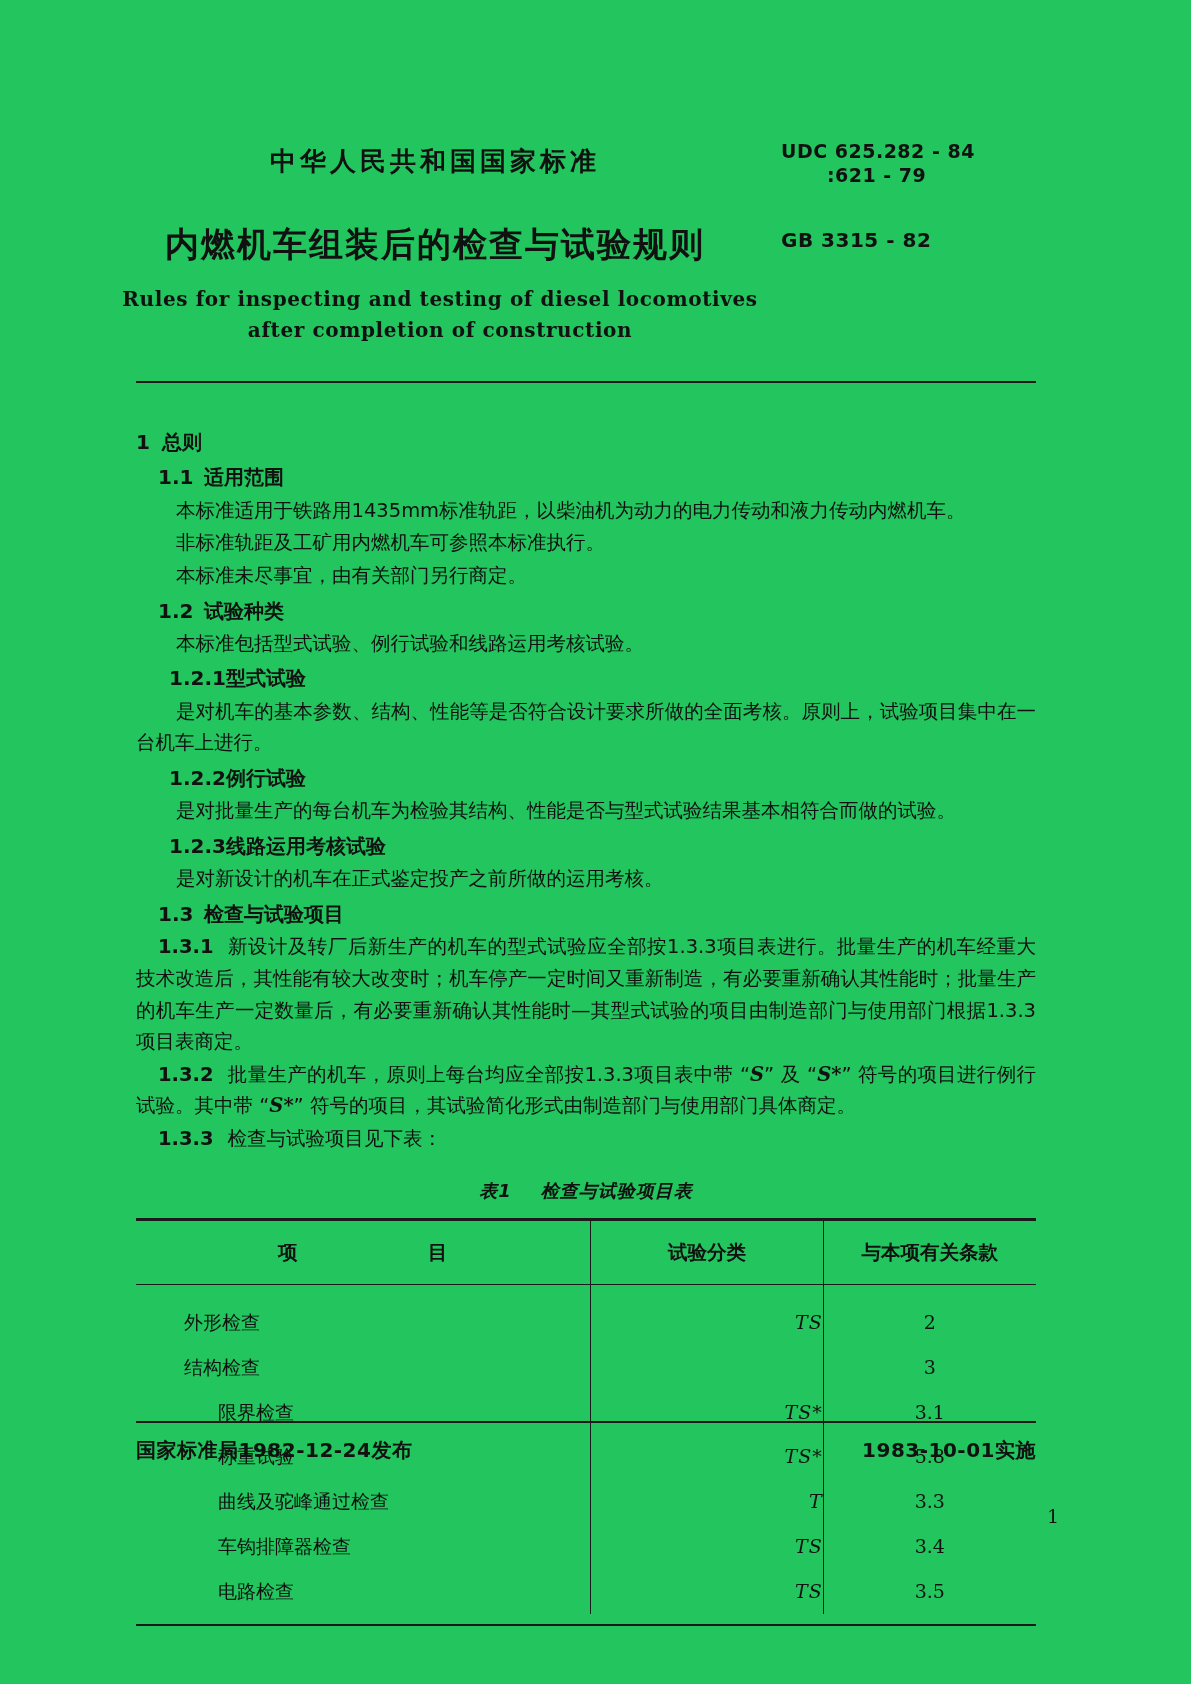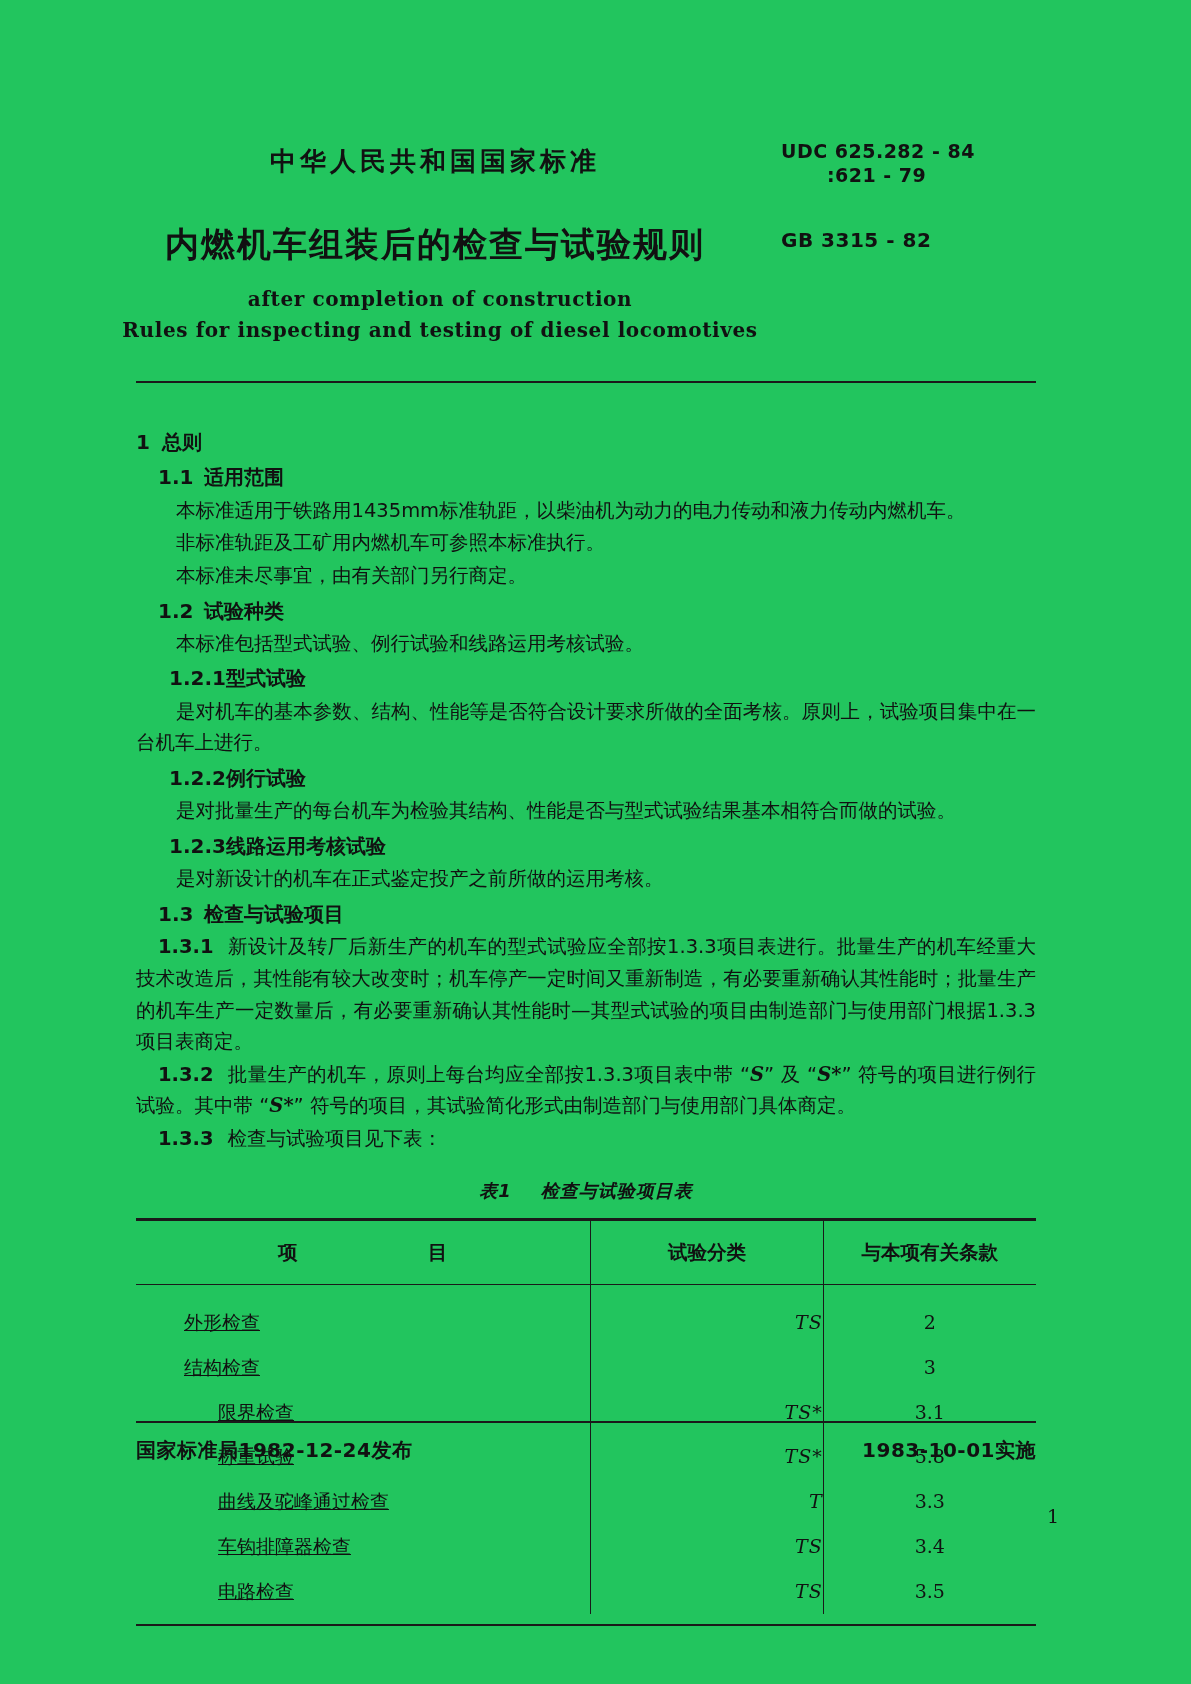--- a/index.html
+++ b/index.html
@@ -182,21 +182,21 @@
     width: 300px;
     margin: 0 auto;
     display: flex;
     justify-content: space-around;
     letter-spacing: 1px;
   }
   table.items tbody td {
     padding: 7px 0;
     vertical-align: middle;
   }
-  table.items tbody tr td:first-child { padding-left: 48px; text-decoration: underline; }
+  table.items tbody tr td:first-child { padding-left: 48px; }
   table.items tbody tr.sub td:first-child { padding-left: 82px; }
   table.items tbody td.c-class {
     text-align: right;
     border-left: 1.6px solid #1a1a1a;
     font-family: "DejaVu Serif", "Liberation Serif", serif;
     font-style: italic;
     font-size: 19px;
     letter-spacing: 1px;
   }
   table.items tbody td.c-ref {
@@ -249,22 +249,22 @@
 
     <div class="codes">
       <div class="code-udc-1">UDC 625.282 - 84</div>
       <div class="code-udc-2">:621 - 79</div>
       <div class="code-gb">GB 3315 - 82</div>
     </div>
 
     <div class="doc-title">内燃机车组装后的检查与试验规则</div>
 
     <div class="doc-subtitle">
+      <div>Rules for inspecting and testing of diesel locomotives</div>
       <div>after completion of construction</div>
-      <div>Rules for inspecting and testing of diesel locomotives</div>
     </div>
   </div>
 
   <div class="rule-top"></div>
 
   <div class="body-area">
 
     <div class="clause-h1">
       <span class="num">1</span><span>总则</span>
     </div>

